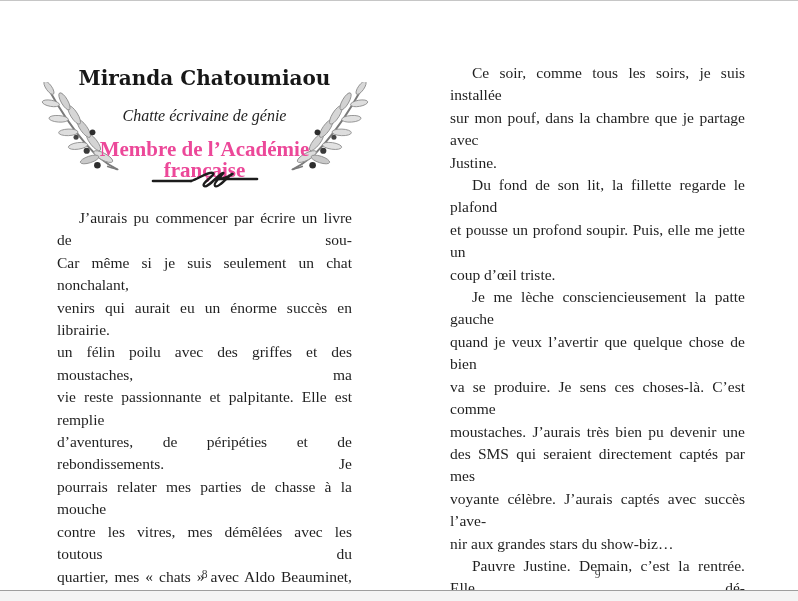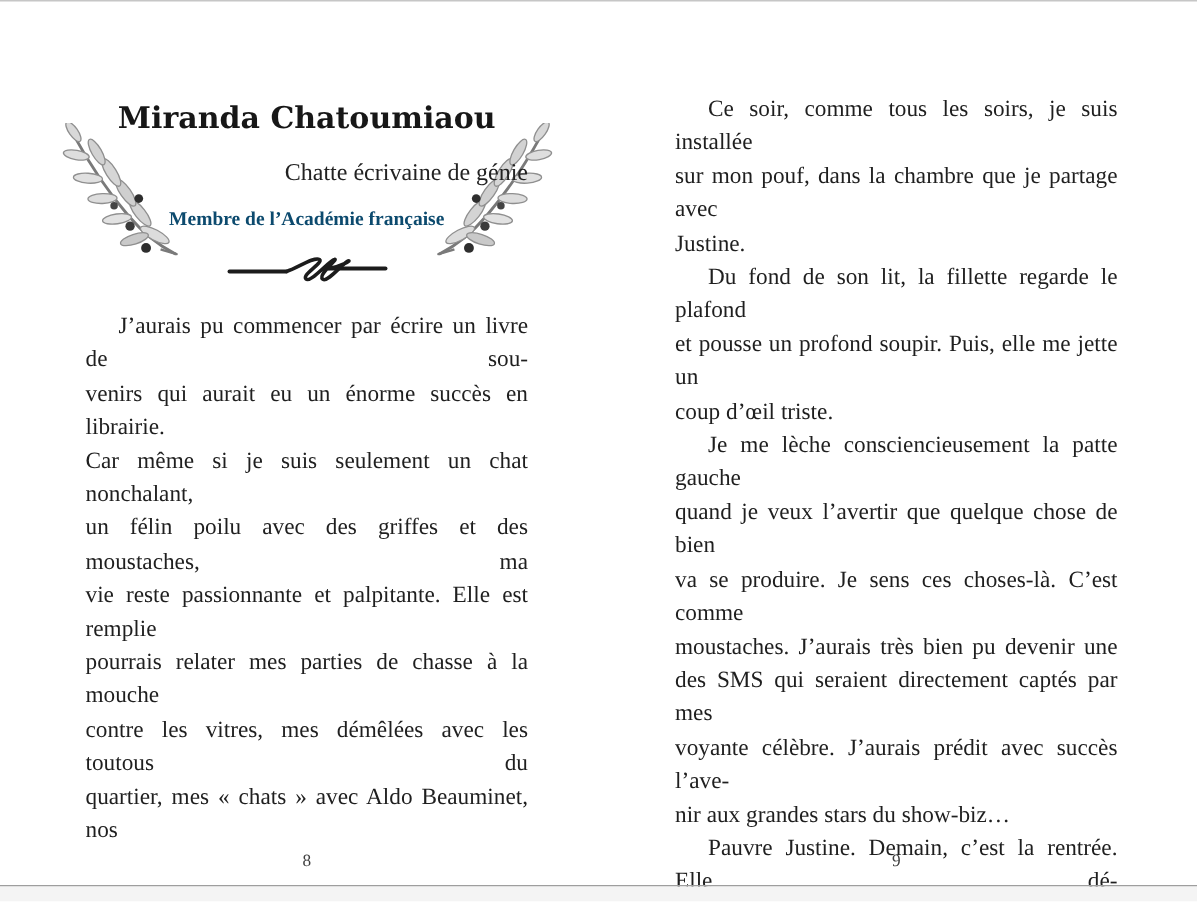--- a/index.html
+++ b/index.html
@@ -33,29 +33,29 @@
   .header { position: absolute; left: 0; top: 0; width: 295px; }
   .book-title {
     position: absolute; top: 68px; left: 0; width: 295px;
     text-align: center;
     font-family: "DejaVu Serif", serif;
     font-weight: bold; font-size: 20px; line-height: 1;
     color: #171717;
   }
   .book-subtitle {
     position: absolute; top: 108px; left: 0; width: 295px;
-    text-align: right;
-    font-size: 16px; line-height: 1;
+    text-align: center;
+    font-style: italic; font-size: 16px; line-height: 1;
     color: #222222;
   }
   .book-membership {
     position: absolute; top: 139px; left: 0; width: 295px;
     text-align: center;
-    font-weight: bold; font-size: 13px; line-height: 1;
-    color: #0c4a6e;
+    font-weight: bold; font-size: 21px; line-height: 1;
+    color: #ec4899;
   }
   .branch { position: absolute; top: 82px; width: 84px; height: 92px; }
   .branch-left  { left: -21px; transform: scaleX(-1); }
   .branch-right { left: 233px; }
   .divider {
     position: absolute; top: 168px; left: 0; width: 295px;
     text-align: center;
   }
   .divider svg { display: inline-block; }
 
@@ -130,24 +130,25 @@
     <div class="divider">
       <svg width="110" height="22" viewBox="0 0 110 22">
           <use href="#squiggle"></use>
         </svg>
     </div>
   </div>
 
   <div class="body-text">
     <div class="para">
       <div class="ln j ind">J’aurais pu commencer par écrire un livre de sou-</div>
+      <div class="ln j">Car même si je suis seulement un chat nonchalant,</div>
       <div class="ln j">venirs qui aurait eu un énorme succès en librairie.</div>
-      <div class="ln j">Car même si je suis seulement un chat nonchalant,</div>
       <div class="ln j">un félin poilu avec des griffes et des moustaches, ma</div>
       <div class="ln j">vie reste passionnante et palpitante. Elle est remplie</div>
+      <div class="ln j">d’aventures, de péripéties et de rebondissements. Je</div>
       <div class="ln j">pourrais relater mes parties de chasse à la mouche</div>
       <div class="ln j">contre les vitres, mes démêlées avec les toutous du</div>
       <div class="ln j">quartier, mes « chats » avec Aldo Beauminet, nos</div>
 
     </div>
 
   </div>
 
   <div class="page-number">8</div>
 </div>
@@ -164,21 +165,21 @@
       <div class="ln j ind">Du fond de son lit, la fillette regarde le plafond</div>
       <div class="ln j">et pousse un profond soupir. Puis, elle me jette un</div>
       <div class="ln last">coup d’œil triste.</div>
     </div>
     <div class="para">
       <div class="ln j ind">Je me lèche consciencieusement la patte gauche</div>
       <div class="ln j">quand je veux l’avertir que quelque chose de bien</div>
       <div class="ln j">va se produire. Je sens ces choses-là. C’est comme</div>
       <div class="ln j">moustaches. J’aurais très bien pu devenir une</div>
       <div class="ln j">des SMS qui seraient directement captés par mes</div>
-      <div class="ln j">voyante célèbre. J’aurais prédit avec succès l’ave-</div>
+      <div class="ln j">voyante célèbre. J’aurais captés avec succès l’ave-</div>
       <div class="ln last">nir aux grandes stars du show-biz…</div>
     </div>
     <div class="para">
       <div class="ln j ind">Pauvre Justine. Demain, c’est la rentrée. Elle dé-</div>
 
     </div>
   </div>
 
   <div class="page-number">9</div>
 </div>

